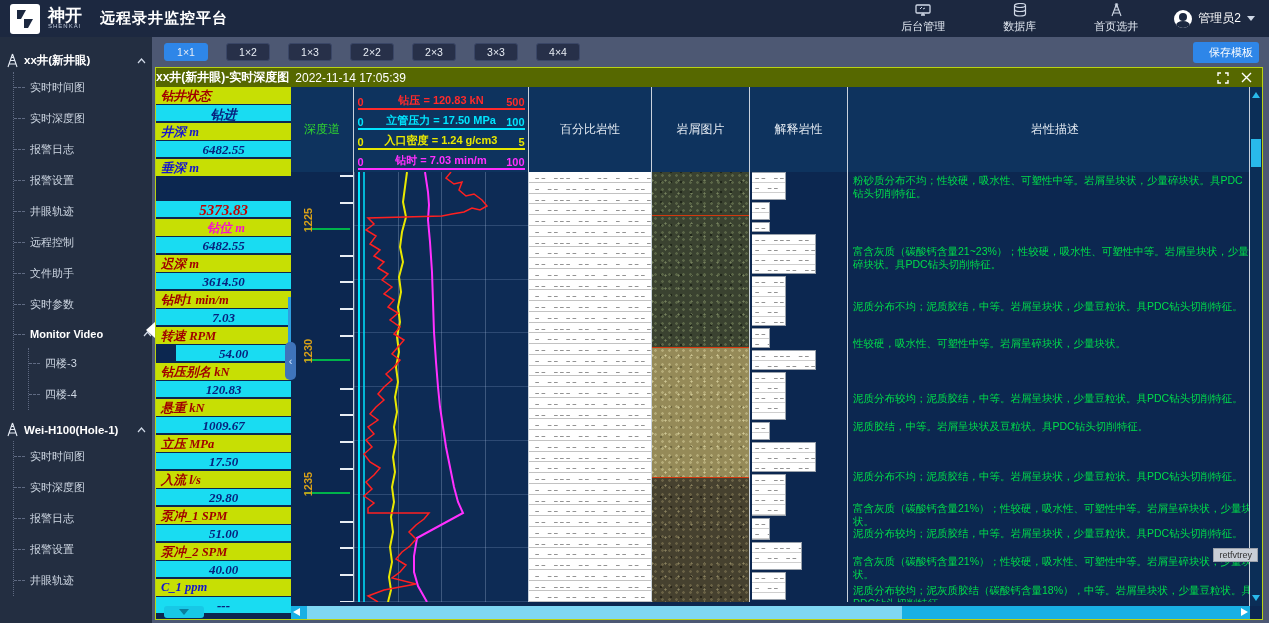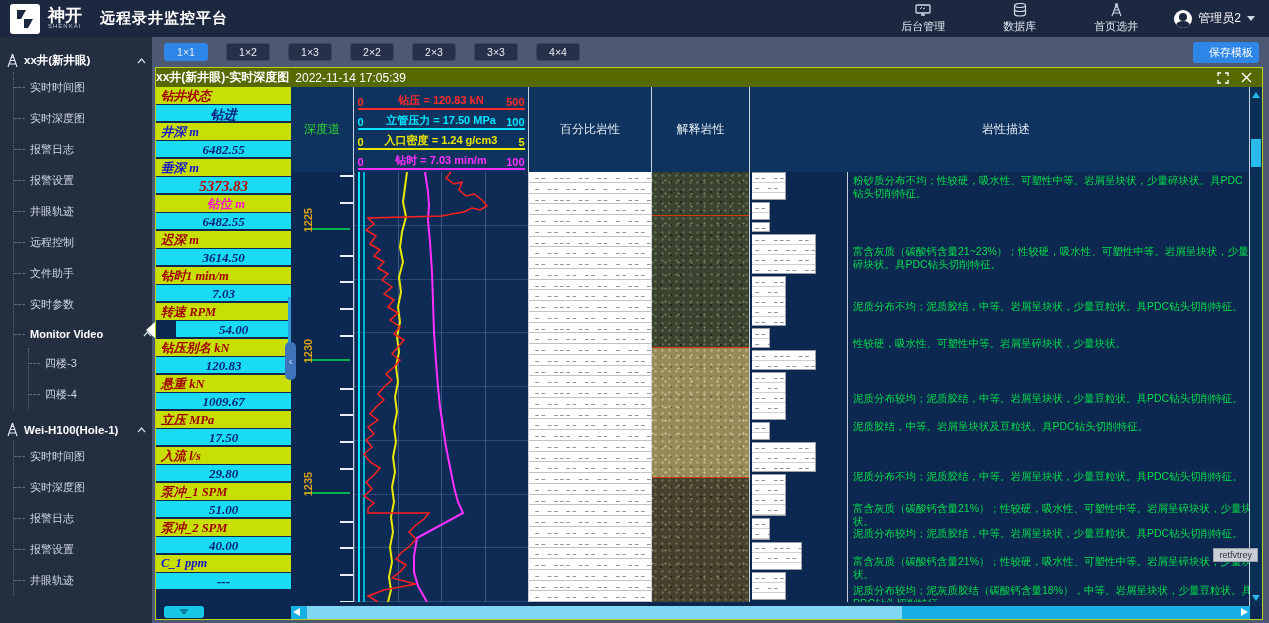--- a/index.html
+++ b/index.html
@@ -54,21 +54,21 @@
   .ptitle-icons{margin-left:auto;display:flex;gap:12px;margin-right:10px;align-items:center;}
   .ptitle-icons svg{cursor:pointer;}
   .pbody{flex:1;display:flex;position:relative;overflow:hidden;}
 
   
   .params{width:135px;flex:none;display:flex;flex-direction:column;overflow:hidden;position:relative;background:#0c2750;}
   .prow-label{height:18px;background:#c7df04;font-family:"Liberation Serif",serif;font-style:italic;font-weight:bold;
               font-size:12.5px;padding:1px 0 0 5px;box-sizing:border-box;border-bottom:1px solid #0c2750;white-space:nowrap;}
   .prow-value{height:18px;background:#19dcf2;font-family:"Liberation Serif",serif;font-style:italic;font-weight:bold;
               font-size:13px;color:#07217d;text-align:center;border-bottom:2px solid #0c2750;box-sizing:border-box;padding-top:1px;}
-  .prow-value.big{font-size:15px;}
+  .prow-value.big{font-size:15px;margin-top:24px;}
   .param-toggle{position:absolute;bottom:1px;left:8px;width:40px;height:12px;background:#17c8e6;border-radius:3px;
                 display:flex;align-items:center;justify-content:center;cursor:pointer;z-index:5;}
   .param-toggle i{width:0;height:0;border-left:5px solid transparent;border-right:5px solid transparent;border-top:6px solid #0a7e9c;}
   .param-scroll{position:absolute;right:0;top:210px;width:3px;height:48px;background:#2f9fe0;z-index:4;}
   .chart-collapse{position:absolute;left:129px;top:255px;width:11px;height:38px;background:#3f74bb;border-radius:5px;
                   color:#cfe4ff;font-size:11px;display:flex;align-items:center;justify-content:center;z-index:6;cursor:pointer;}
 
   
   .chart{flex:1;display:flex;flex-direction:column;position:relative;min-width:0;}
   .chead{height:85px;flex:none;display:flex;background:#0e335e;}
@@ -366,20 +366,21 @@
                   <div class="leg-underline" style="background: rgb(232, 232, 0);"></div>
                 </div>
                 <div class="leg-row" style="color: rgb(255, 48, 255);">
                   <span>0</span>
                   <span class="lname">钻时 = 7.03 min/m</span>
                   <span>100</span>
                   <div class="leg-underline" style="background: rgb(255, 48, 255);"></div>
                 </div>
               </div>
             <div class="ccell percent">百分比岩性</div>
+            <div class="ccell cut">岩屑图片</div>
             <div class="ccell interp">解释岩性</div>
             <div class="ccell desc">岩性描述</div>
           </div>
 
           <div class="cbody">
             <div class="col depth" id="depthtrack">
                 <div class="tick-minor" style="top: 3px;"></div>
                 <div class="tick-minor" style="top: 29.6px;"></div>
                 <div class="tick-minor" style="top: 82.8px;"></div>
                 <div class="tick-minor" style="top: 109.4px;"></div>

